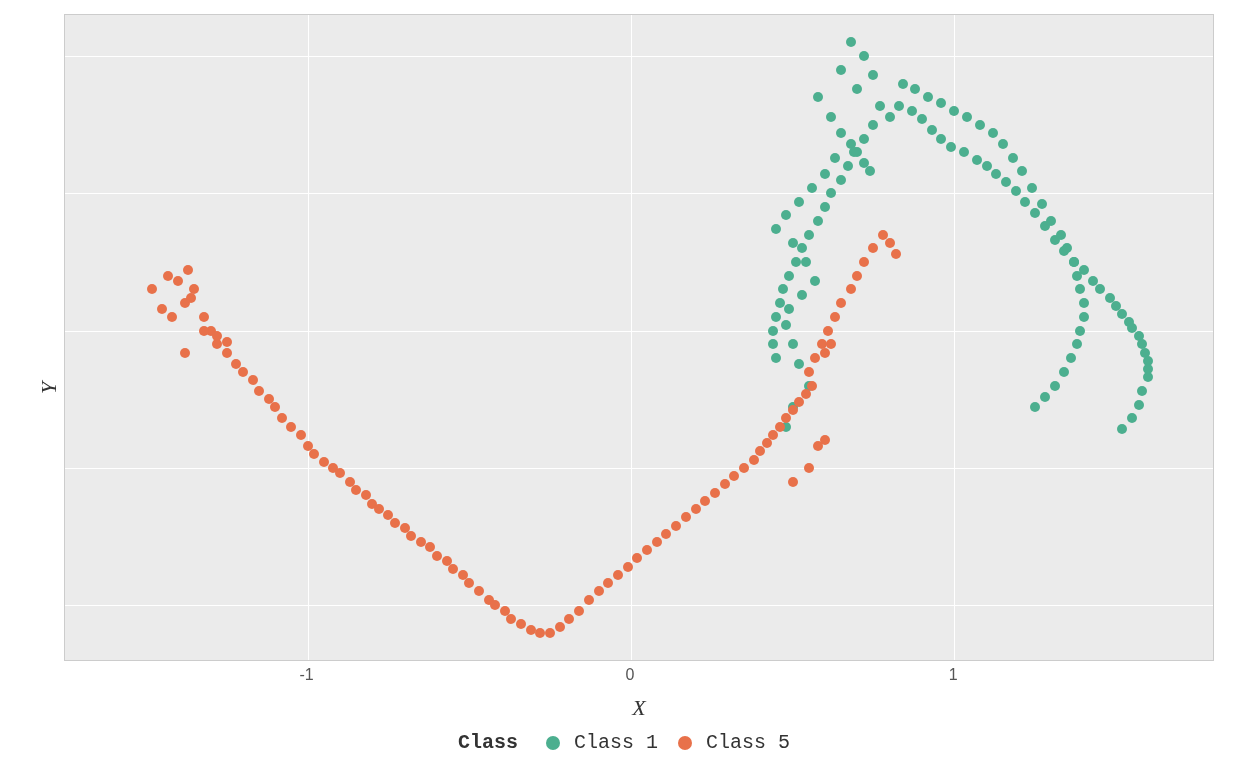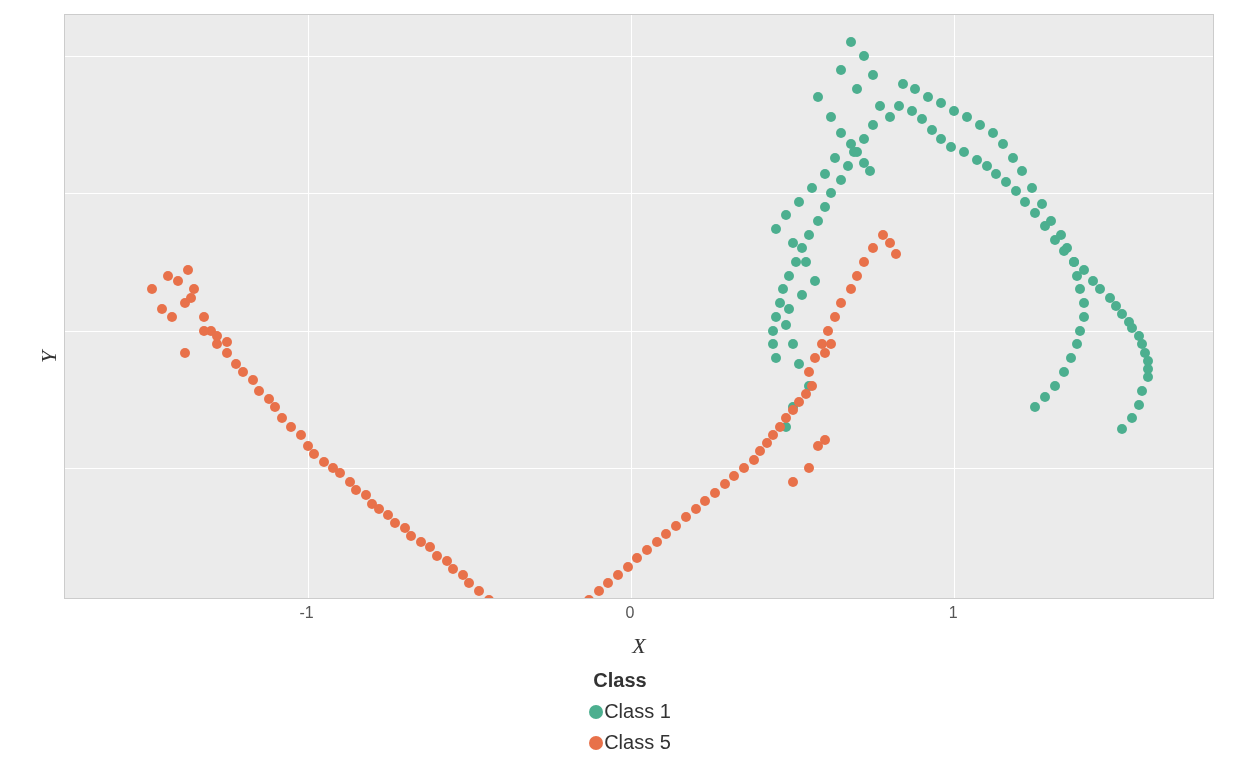--- a/index.html
+++ b/index.html
@@ -94,44 +94,44 @@
       top: 5px;
     }
     .x-axis-label {
       font-size: 22px;
       font-style: italic;
       color: #333;
       margin-top: 4px;
     }
     .legend {
       display: flex;
-      flex-direction: column;
+      flex-direction: row;
       align-items: center;
       justify-content: center;
       margin-top: 10px;
       gap: 8px;
       font-size: 20px;
       color: #333;
-      font-family: Liberation Sans, sans-serif;
+      font-family: Liberation Mono, monospace;
     }
     .legend-title {
       font-size: 20px;
       font-weight: bold;
       margin-right: 8px;
     }
     .legend-dot {
       width: 14px;
       height: 14px;
       border-radius: 50%;
       display: inline-block;
     }
     .legend-item {
       display: flex;
       align-items: center;
-      gap: 1px;
+      gap: 14px;
       margin-left: 12px;
     }
   </style>
 </head>
 <body>
 
 <div class="chart-container">
   <div class="chart-area">
     <div class="y-axis-label">Y</div>
     <div class="plot-wrapper">

